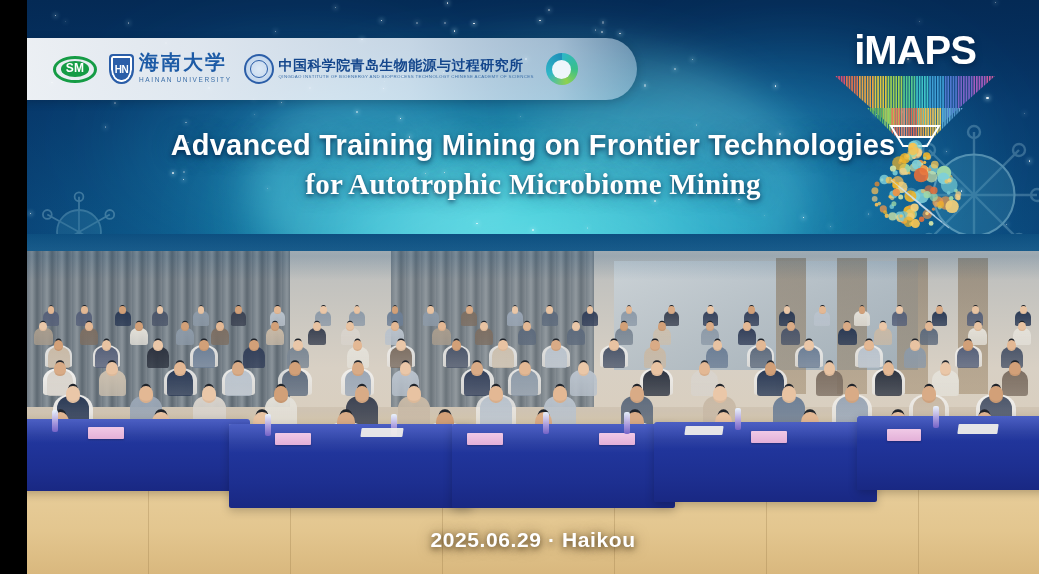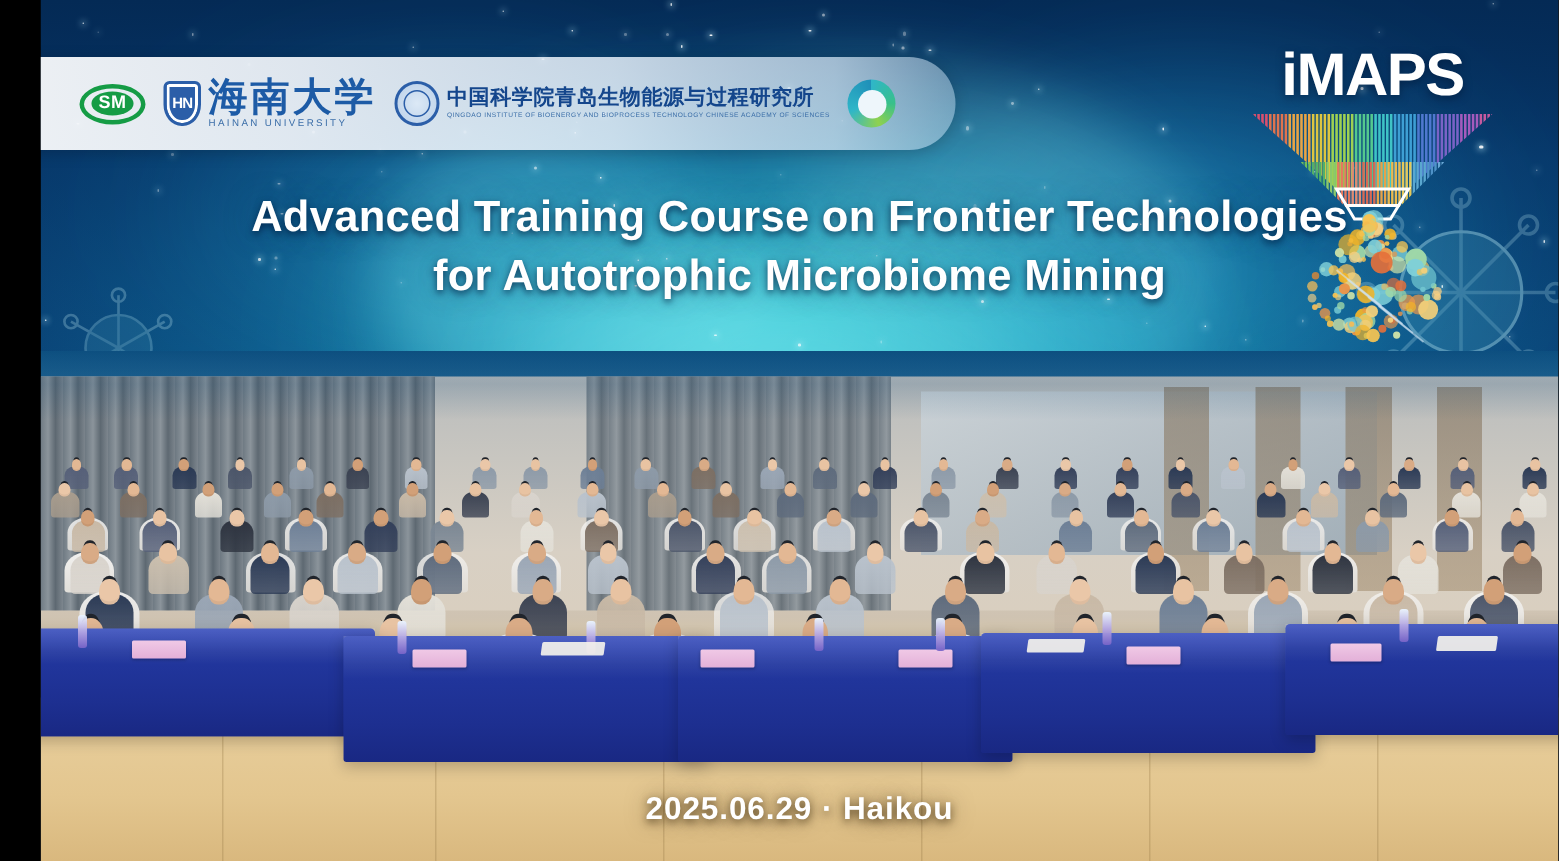--- a/index.html
+++ b/index.html
@@ -80,22 +80,22 @@
   .sm-mark{width:44px;height:27px;border:3px solid #159c45;border-radius:50%;
      display:flex;align-items:center;justify-content:center;}
   .sm-mark span{font-size:12px;font-weight:bold;color:#fff;background:#159c45;
      border-radius:50%;padding:1px 5px;letter-spacing:.3px;line-height:1.15;}
   .shield{width:25px;height:30px;background:#2b5ea8;
      border-radius:4px 4px 48% 48%;border:2px solid #2b5ea8;
      display:flex;align-items:center;justify-content:center;
      box-shadow:inset 0 0 0 2px #fff;}
   .shield b{color:#fff;font-size:10px;letter-spacing:-.5px;}
   .cn-name{display:flex;flex-direction:column;line-height:1;}
-  .cn-name .cn{font-size:26px;font-weight:bold;color:#1d5ba6;letter-spacing:2px;
-     font-family:Liberation Sans, sans-serif;}
+  .cn-name .cn{font-size:20px;font-weight:bold;color:#1d5ba6;letter-spacing:2px;
+     font-family:Liberation Mono, monospace;}
   .cn-name .en{font-size:6.5px;color:#3b6ea8;letter-spacing:1.6px;margin-top:3px;}
   .seal{width:30px;height:30px;border-radius:50%;border:2px solid #2b5ea8;
      background:radial-gradient(circle,#dce9f6,#b9cfe8);position:relative;}
   .seal:before{content:"";position:absolute;inset:4px;border:1px solid #2b5ea8;border-radius:50%;}
   .qibebt{display:flex;flex-direction:column;line-height:1;}
   .qibebt .cn{font-size:14px;font-weight:bold;color:#14468c;letter-spacing:.4px;
      font-family:"DejaVu Sans",sans-serif;white-space:nowrap;}
   .qibebt .en{font-size:4.4px;color:#3b6ea8;letter-spacing:.35px;margin-top:3px;white-space:nowrap;}
   .cellring{width:32px;height:32px;border-radius:50%;
      background:conic-gradient(#2fb6c8 0deg,#39c08a 90deg,#8fd14f 160deg,#2fb6c8 250deg,#1f8fb8 360deg);
@@ -112,21 +112,21 @@
      line-height:1;text-shadow:0 2px 6px rgba(0,20,50,.55);position:relative;display:inline-block;}
   .imaps-funnel{margin-top:4px;position:relative;height:72px;}
   .imaps-funnel svg{position:absolute;left:50%;transform:translateX(-50%);top:0;}
   .imaps-drop{position:relative;height:88px;margin-top:-6px;}
   .imaps-drop svg{position:absolute;left:50%;transform:translateX(-50%);top:0;}
 
   
   .title{position:absolute;left:0;right:0;top:126px;z-index:25;text-align:center;
      color:#fff;font-size:29px;font-weight:bold;line-height:1.34;letter-spacing:.2px;
      text-shadow:0 2px 5px rgba(0,25,60,.75), 0 0 22px rgba(10,60,100,.45);}
-  .title .l2{display:block;}
+  .title .l2{display:block;font-family:Liberation Serif, serif;}
 
   
   .datebar{position:absolute;left:0;right:0;bottom:22px;z-index:40;text-align:center;
      color:#fff;font-size:21px;font-weight:bold;letter-spacing:.6px;
      text-shadow:0 2px 6px rgba(40,25,0,.65), 0 0 14px rgba(60,40,10,.5);}
 </style>
 </head>
 <body>
 
 <div class="stage">
@@ -870,21 +870,21 @@
               <line x1="53" y1="46" x2="83" y2="70" stroke="#cfe3f2" stroke-width="1.1" opacity=".6"></line>
               <line x1="60" y1="52" x2="90" y2="76" stroke="#cfe3f2" stroke-width="1.1" opacity=".6"></line>
               <line x1="67" y1="58" x2="97" y2="82" stroke="#cfe3f2" stroke-width="1.1" opacity=".6"></line>
               <line x1="74" y1="64" x2="104" y2="88" stroke="#cfe3f2" stroke-width="1.1" opacity=".6"></line>
             </g>
         </svg>
       </div>
     </div>
 
     <div class="title">
-      <span>Advanced Training Course on Frontier Technologies</span>
+      <span>Advanced Training Mining on Frontier Technologies</span>
       <span class="l2">for Autotrophic Microbiome Mining</span>
     </div>
 
     <div class="datebar">2025.06.29 · Haikou</div>
 
   </div>
 
   <div class="letterbox"></div>
 </div>
 

